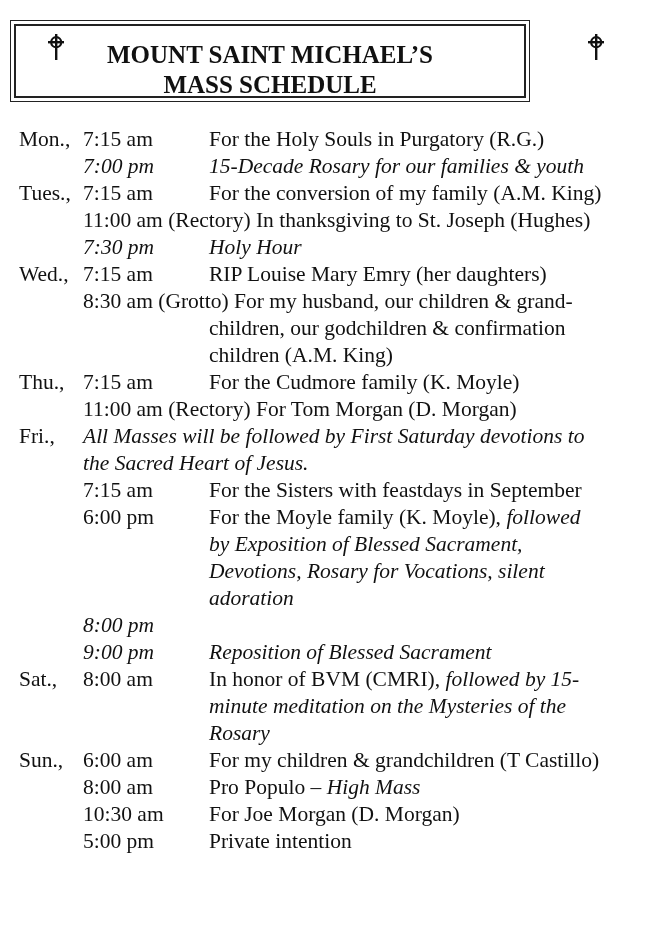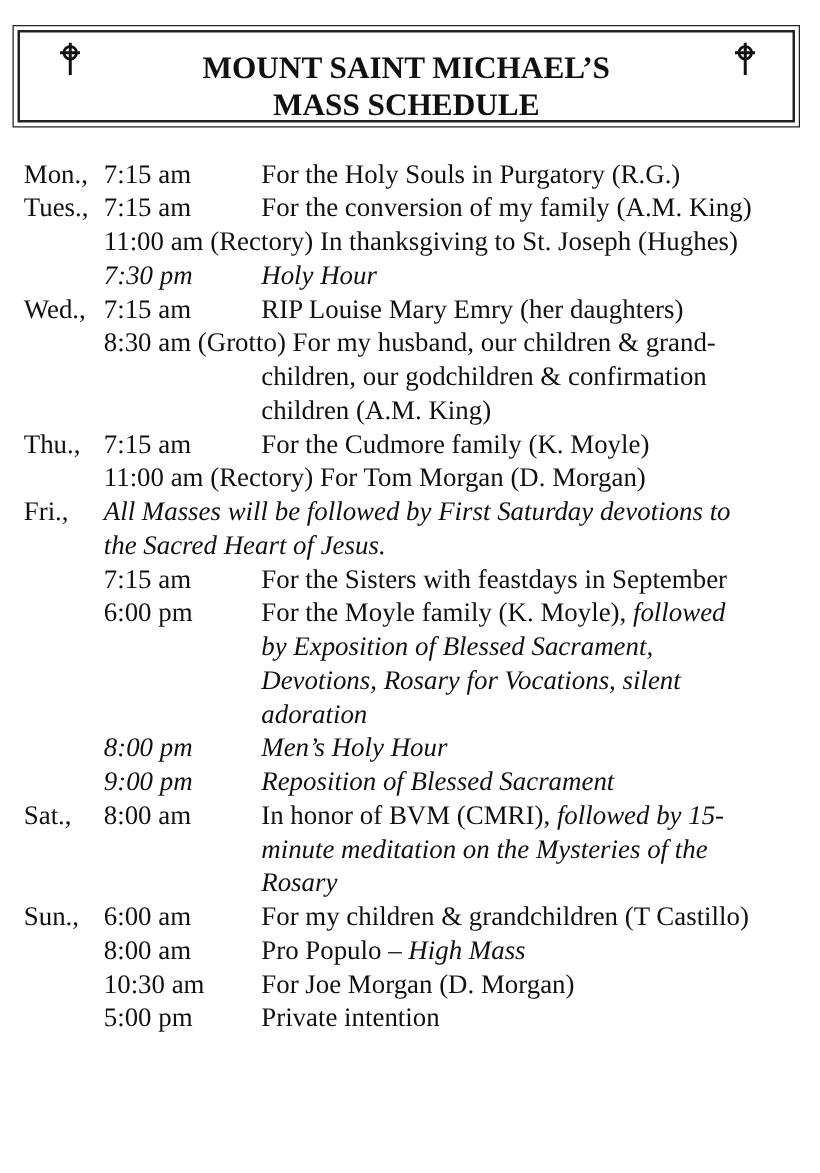--- a/index.html
+++ b/index.html
@@ -1,19 +1,19 @@
 <!DOCTYPE html>
 <html><head>
 <meta charset="utf-8">
 <style>
   html, body { margin: 0; padding: 0; background: #ffffff; }
   body { width: 656px; height: 938px; position: relative; overflow: hidden;
          font-family: "Liberation Serif", "DejaVu Serif", serif; color: #111; }
   .header-box {
-    position: absolute; left: 10px; top: 20px; width: 630px; height: 82px;
+    position: absolute; left: 10px; top: 20px; width: 520px; height: 82px;
     border: 1px solid #222; box-sizing: border-box;
   }
   .header-inner {
     position: absolute; left: 3px; top: 3px; right: 3px; bottom: 3px;
     border: 2px solid #222; box-sizing: border-box;
   }
   .title {
     position: absolute; left: 0; right: 0; text-align: center;
     font-weight: bold; font-size: 25px; letter-spacing: 0px; line-height: 29px;
   }
@@ -50,20 +50,24 @@
     <div class="title l2">MASS SCHEDULE</div>
   </div>
 </div>
 
 <div class="schedule">
 
   <div class="row">
     <span class="day">Mon.,</span>
     <span class="time">7:15 am</span>
     <span class="desc">For the Holy Souls in Purgatory (R.G.)</span>
+  </div>
+  <div class="row">
+    <span class="time it">7:00 pm</span>
+    <span class="desc it">15-Decade Rosary for our families &amp; youth</span>
   </div>
 
   <div class="row">
     <span class="day">Tues.,</span>
     <span class="time">7:15 am</span>
     <span class="desc">For the conversion of my family (A.M. King)</span>
   </div>
   <div class="row">
     <span class="wide">11:00 am (Rectory) In thanksgiving to St. Joseph (Hughes)</span>
   </div>
@@ -115,21 +119,20 @@
     <span class="desc it">by Exposition of Blessed Sacrament,</span>
   </div>
   <div class="row">
     <span class="desc it">Devotions, Rosary for Vocations, silent</span>
   </div>
   <div class="row">
     <span class="desc it">adoration</span>
   </div>
   <div class="row">
     <span class="time it">8:00 pm</span>
-    <span class="desc it">Men’s Holy Hour</span>
   </div>
   <div class="row">
     <span class="time it">9:00 pm</span>
     <span class="desc it">Reposition of Blessed Sacrament</span>
   </div>
 
   <div class="row">
     <span class="day">Sat.,</span>
     <span class="time">8:00 am</span>
     <span class="desc"><span>In honor of BVM (CMRI), </span><span class="it">followed by 15-</span></span>

